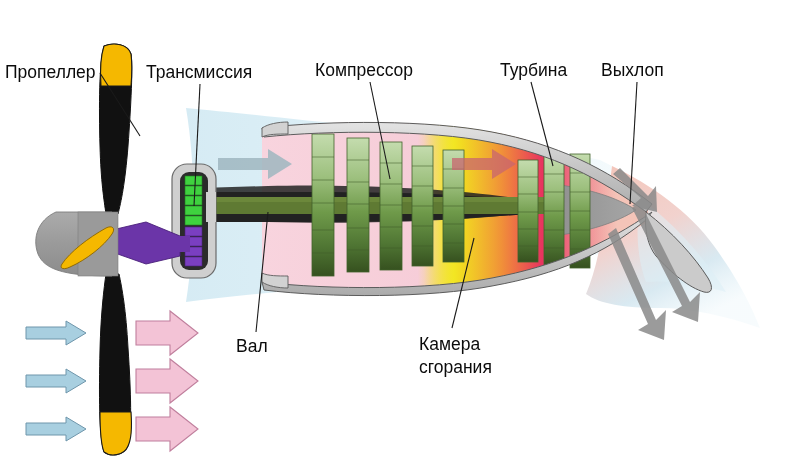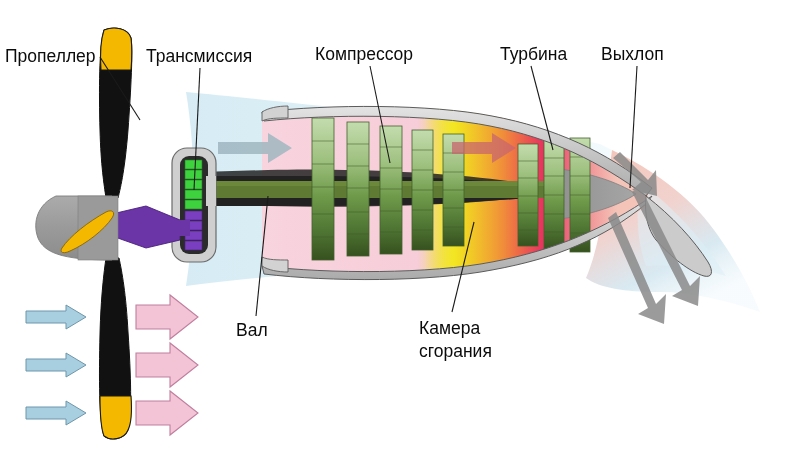--- a/index.html
+++ b/index.html
@@ -10,21 +10,21 @@
   body {
     width: 800px;
     height: 466px;
     position: relative;
     overflow: hidden;
     font-family: "Liberation Sans", sans-serif;
   }
   #diagram-root {
     position: absolute;
     left: 0;
-    top: 0;
+    top: 16px;
     width: 800px;
     height: 436px;
   }
   svg.stage {
     display: block;
     width: 800px;
     height: 466px;
   }
   .lbl {
     font-family: "Liberation Sans", sans-serif;

